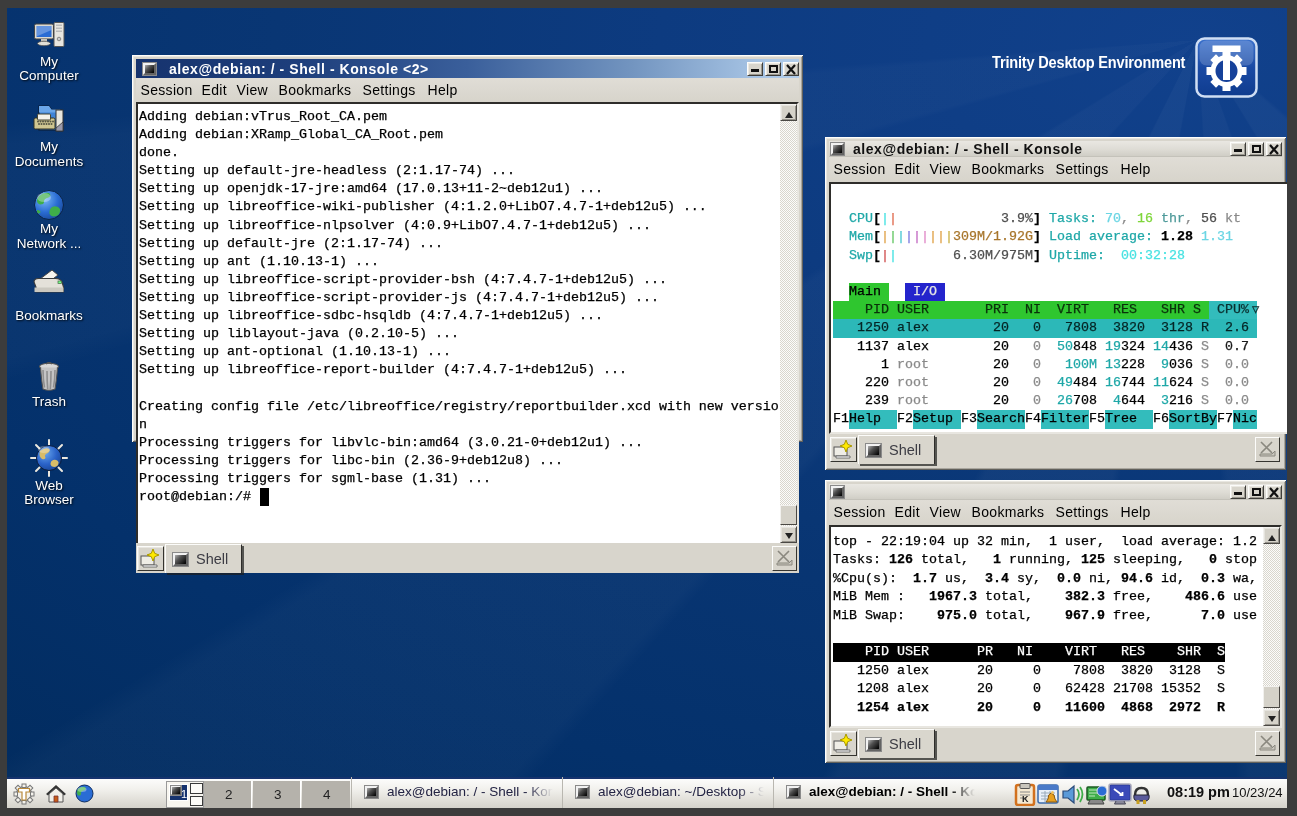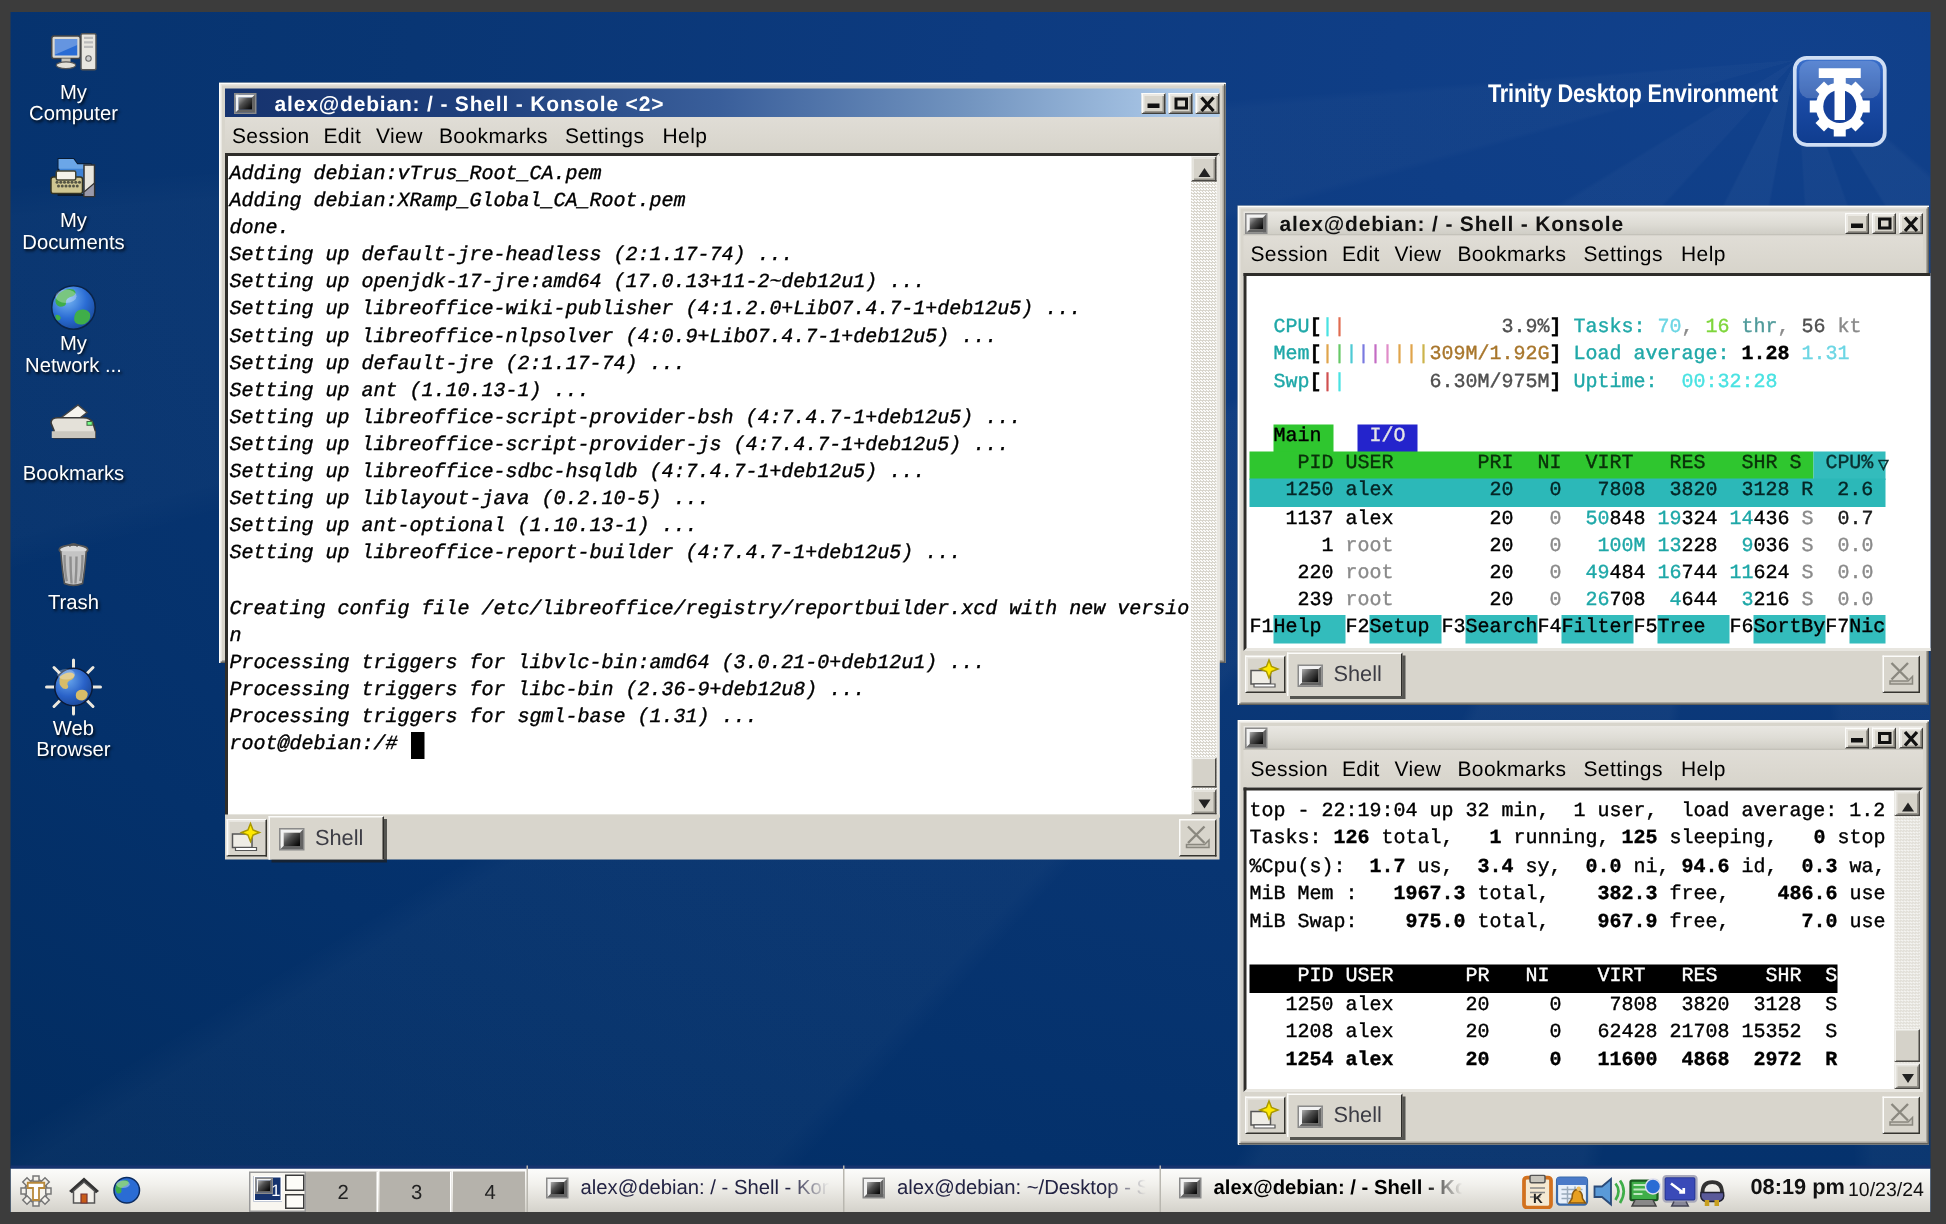--- a/index.html
+++ b/index.html
@@ -165,21 +165,21 @@
           </radialGradient>
         </defs>
 <circle cx="20" cy="20" r="12.5" fill="url(#gsh2)" stroke="#0a1a38" stroke-width="1"></circle>
 <path d="M11 13 q4.5 -3.5 8 -2.5 q3.5 1.5 0 4.5 q-4.5 1.5 -2.5 4.5 q0 2.5 -3.5 1.5 q-3.5 -2.5 -2 -8 Z" fill="#d8bc68"></path>
 <path d="M24 22 q4.5 -1 5.5 2.5 q0 3.5 -3.5 4.5 q-4.5 0 -4.5 -3.5 q0 -2.5 2.5 -3.5 Z" fill="#d8bc68"></path>
 <ellipse cx="15" cy="11.5" rx="6" ry="3.5" fill="rgba(255,255,255,0.28)"></ellipse>
 </svg></div>
     <div class="dicon" style="left:0px; top:470.5px;">
       <div class="lbl">Web<br>Browser</div>
     </div>
-<div class="win" style="left:139px; top:47px; width:671px; height:387px;">
+<div class="win" style="left:125px; top:47px; width:671px; height:387px;">
       <div class="tbar" style="left:4px; top:4px; width:663px; height:19px; background:linear-gradient(90deg,#16336e 0%,#1e3f7c 25%,#3a5f9b 50%,#7395c0 75%,#a9c6e6 95%,#b2cdea 100%);">
         <div class="kicon" style="width:13px;height:12px;margin-left:7px;"></div>
         <div class="ttext" style="color:#fff; margin-left:13px;">alex@debian: / - Shell - Konsole &lt;2&gt;</div>
         <div class="wbtns">
       <div class="wbtn">
             <div style="position:absolute;left:3px;bottom:3px;width:8px;height:3px;background:#111;"></div>
           </div>
       <div class="wbtn">
             <div style="position:absolute;left:2.5px;top:2.5px;width:9px;height:8px;border:2.5px solid #111;"></div>
           </div>
@@ -191,21 +191,21 @@
     </div>
       </div>
       <div class="menubar" style="left:4px; top:23px; width:663px; height:24px;">
         <span style="left:4.6px;">Session</span>
         <span style="left:65.6px;">Edit</span>
         <span style="left:100.6px;">View</span>
         <span style="left:142.6px;">Bookmarks</span>
         <span style="left:226.6px;">Settings</span>
         <span style="left:291.6px;">Help</span>
       </div>
-      <div class="term" style="left:4px; top:47px; width:663px; height:443px;font-style:italic;">
+      <div class="term" style="left:4px; top:47px; width:663px; height:443px;">
 <div class="twrap" style="left:1px; top:4px; line-height:18.1px;">Adding debian:vTrus_Root_CA.pem
 Adding debian:XRamp_Global_CA_Root.pem
 done.
 Setting up default-jre-headless (2:1.17-74) ...
 Setting up openjdk-17-jre:amd64 (17.0.13+11-2~deb12u1) ...
 Setting up libreoffice-wiki-publisher (4:1.2.0+LibO7.4.7-1+deb12u5) ...
 Setting up libreoffice-nlpsolver (4:0.9+LibO7.4.7-1+deb12u5) ...
 Setting up default-jre (2:1.17-74) ...
 Setting up ant (1.10.13-1) ...
 Setting up libreoffice-script-provider-bsh (4:7.4.7-1+deb12u5) ...

